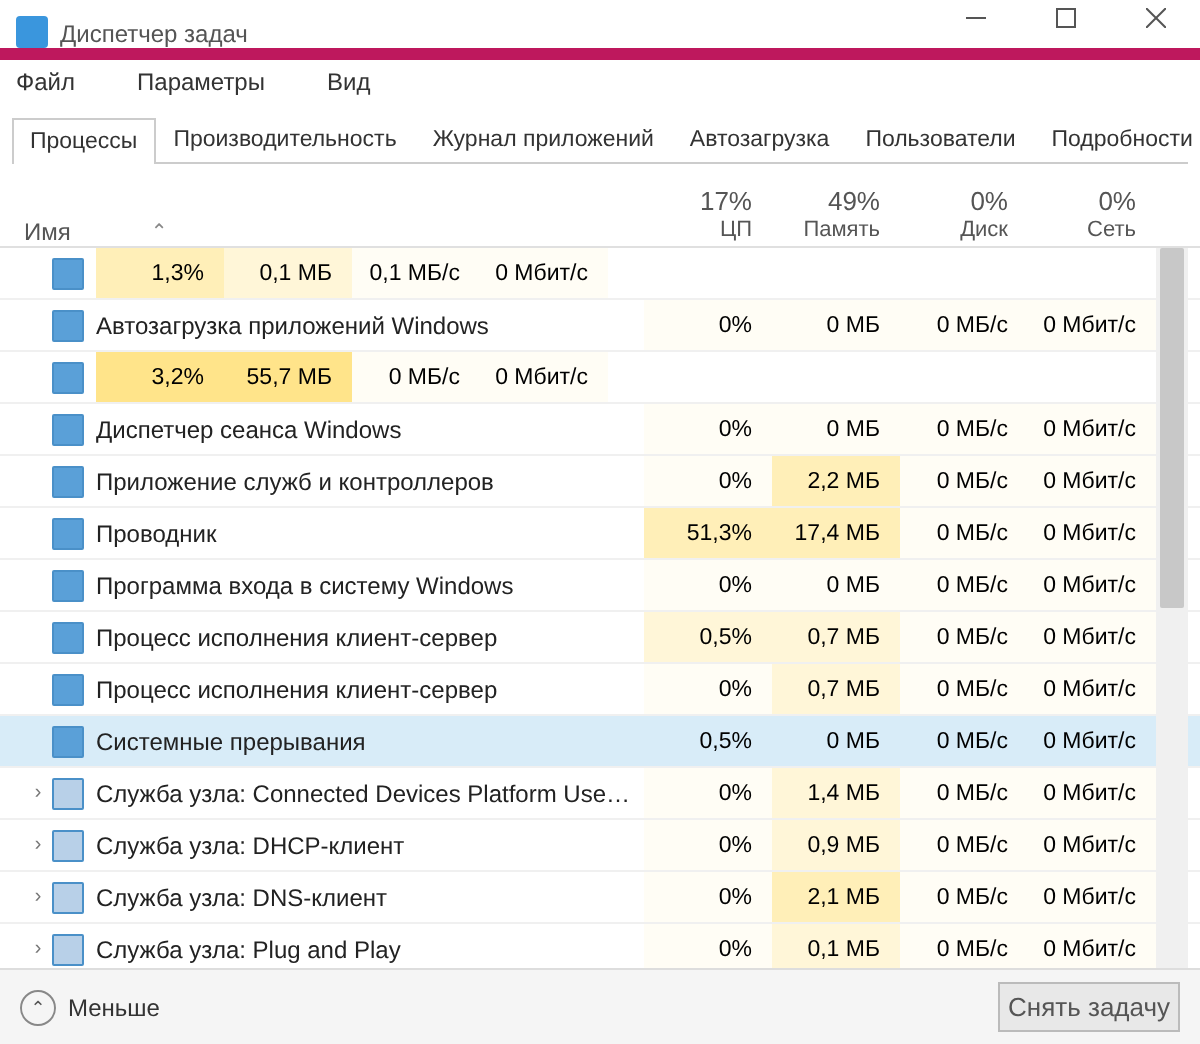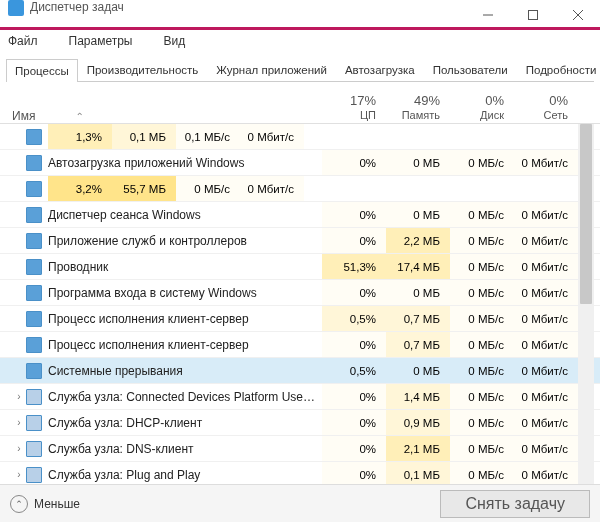--- a/index.html
+++ b/index.html
@@ -1,17 +1,17 @@
 <!DOCTYPE html>
 <html><head>
 <meta charset="utf-8">
 <style>
 * { box-sizing: border-box; margin: 0; padding: 0; font-family: "Segoe UI", Tahoma, sans-serif; }
 body { background: #fff; width: 600px; height: 522px; display: flex; flex-direction: column; font-size: 12px; color: #000; }
-.titlebar { height: 30px; display: flex; align-items: flex-start; padding-left: 8px; background: #fff; border-bottom: 3px solid #be185d; }
+.titlebar { height: 30px; display: flex; align-items: flex-end; padding-left: 8px; background: #fff; border-bottom: 6px solid #be185d; }
 .titlebar .icon { width: 16px; height: 16px; margin-right: 6px; background: #3a96dd; border-radius: 2px; position: relative; }
 .titlebar .title { flex: 1; font-size: 12px; color: #555; }
 .winbtn { width: 45px; height: 30px; display: flex; align-items: center; justify-content: center; color: #555; }
 .winbtn svg { width: 10px; height: 10px; }
 .menubar { height: 22px; display: flex; align-items: center; padding: 0 8px; gap: 31px; font-size: 12px; color: #333; }
 .menubar span { cursor: default; }
 .tabs { display: flex; border-bottom: 1px solid #ccc; margin: 6px 6px 0 6px; font-size: 11.5px; }
 .tab { padding: 5px 8px; border: 1px solid transparent; border-bottom: none; color: #333; white-space: nowrap; }
 .tab.active { border-color: #ccc; background: #fff; position: relative; top: 1px; }
 .header-row { display: flex; align-items: flex-end; padding: 0 22px 0 12px; height: 42px; border-bottom: 1px solid #e0e0e0; }
@@ -31,21 +31,21 @@
 .heat1 { background: #fff6d8; padding-left: 17px; }
 .heat2 { background: #ffefb8; }
 .heat3 { background: #ffe48a; }
 .row.selected { background: #d8ecf8; }
 .row.selected .cell { background: #d8ecf8 !important; }
 .scrollbar { position: absolute; right: 6px; top: 0; width: 16px; height: 100%; background: #f0f0f0; }
 .scrollbar .thumb { position: absolute; left: 2px; width: 12px; top: 0; height: 180px; background: #c8c8c8; border-radius: 1px; }
 .footer { height: 38px; border-top: 1px solid #ddd; display: flex; align-items: center; padding: 0 10px; background: #f5f5f5; }
 .fewer { display: flex; align-items: center; gap: 6px; color: #333; font-size: 12px; }
 .fewer .circ { width: 18px; height: 18px; border: 1px solid #888; border-radius: 50%; display: flex; align-items: center; justify-content: center; font-size: 9px; color: #555; }
-.endtask { margin-left: auto; padding: 4px 24px; background: #e8e8e8; border: 1px solid #bbb; color: #555; font-size: 16px; }
+.endtask { margin-left: auto; padding: 4px 4px; background: #e8e8e8; border: 1px solid #bbb; color: #555; font-size: 13px; }
 </style>
 </head>
 <body>
 
 <div class="titlebar">
   <div class="icon"></div>
   <div class="title">Диспетчер задач</div>
   <div class="winbtn">
       <svg viewBox="0 0 10 10">
         <line x1="0" y1="5" x2="10" y2="5" stroke="#555" stroke-width="1"></line>

